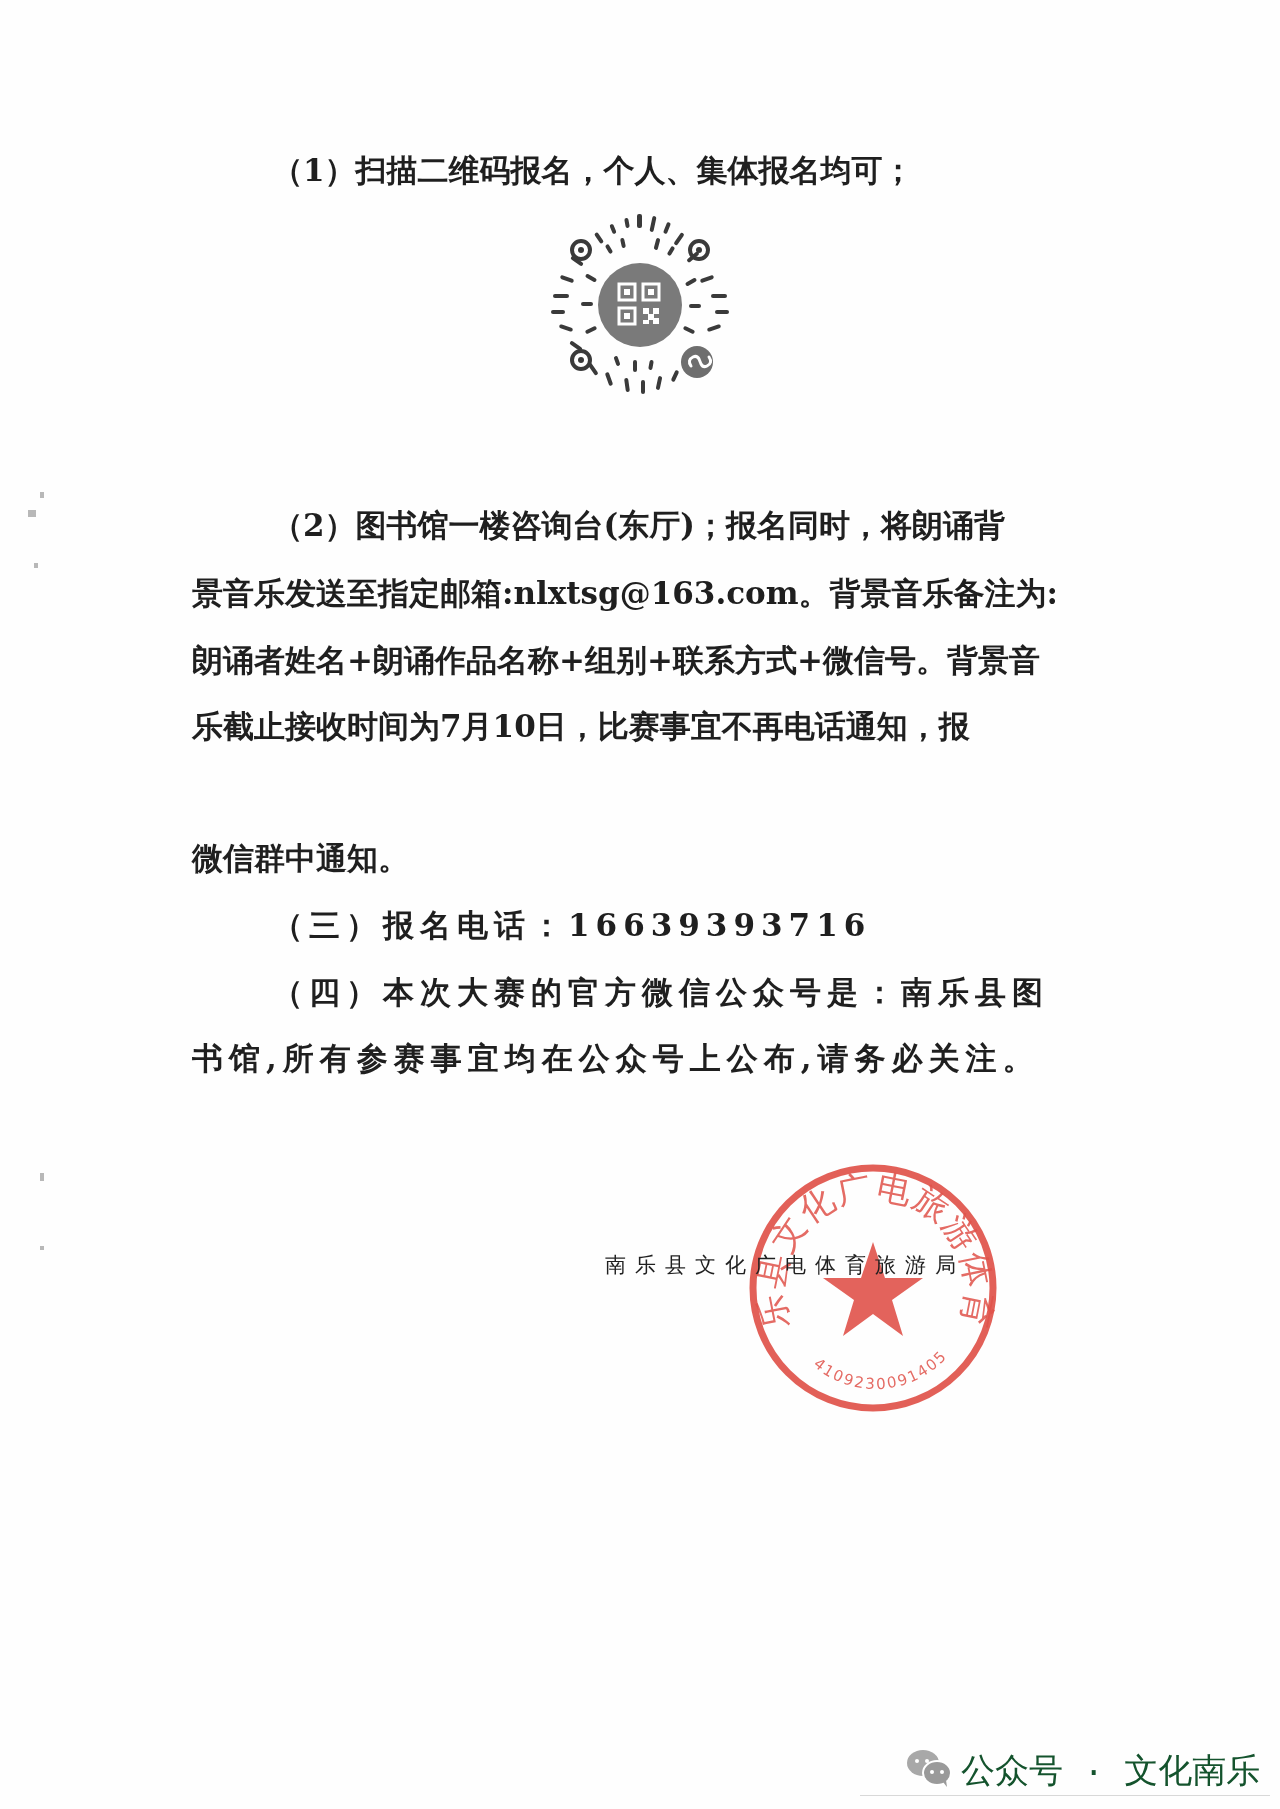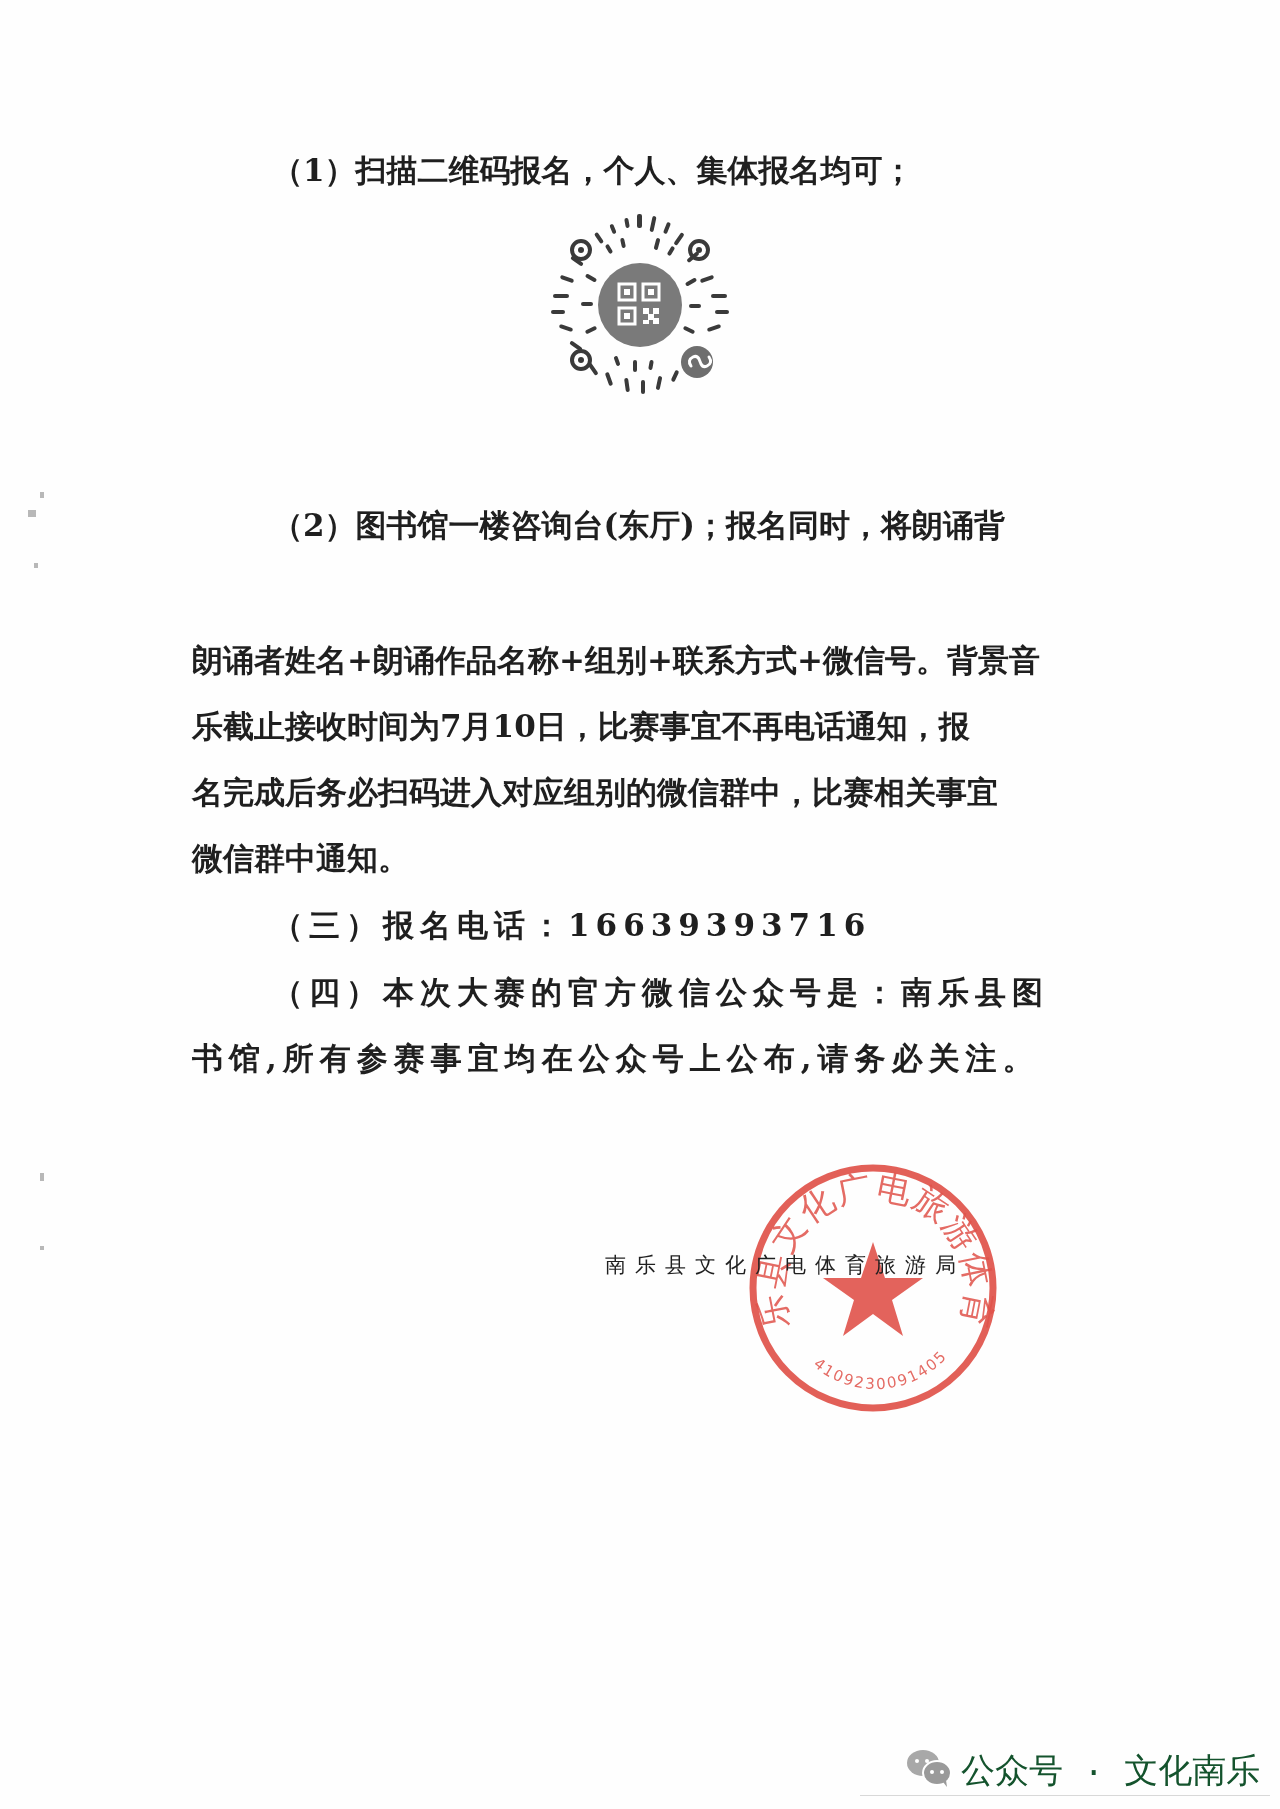--- a/index.html
+++ b/index.html
@@ -95,23 +95,25 @@
       <rect x="103" y="104" width="6" height="6"></rect>
       <rect x="98" y="110" width="6" height="4"></rect>
       <rect x="108" y="108" width="6" height="6"></rect>
     </g>
 
     <circle cx="152" cy="152" r="16" fill="#6e6e6e"></circle>
     <path d="M146 156 q-4 -6 2 -9 q4 -2 6 2 l2 5 q2 4 6 2 q6 -3 2 -9" fill="none" stroke="#ffffff" stroke-width="3" stroke-linecap="round"></path>
   </svg>
 
   <div class="line" style="left:272px;top:505px;">（2）图书馆一楼咨询台(东厅)；报名同时，将朗诵背</div>
+  <div class="line" style="left:192px;top:573px;">
+    <span>景音乐发送至指定邮箱:nlxtsg@163.com。背景音乐备注为:</span>
+  </div>
   <div class="line" style="left:192px;top:640px;">朗诵者姓名+朗诵作品名称+组别+联系方式+微信号。背景音</div>
   <div class="line" style="left:192px;top:706px;">乐截止接收时间为7月10日，比赛事宜不再电话通知，报</div>
-  <div class="line" style="left:192px;top:772px;">名完成后务必扫码进入对应组别的微信群中，比赛相关事宜</div>
   <div class="line" style="left:192px;top:838px;">微信群中通知。</div>
 
   <div class="line spaced" style="left:272px;top:905px;text-align:right;">（三）报名电话：16639393716</div>
 
   <div class="line spaced" style="left:272px;top:972px;">（四）本次大赛的官方微信公众号是：南乐县图</div>
   <div class="line spaced" style="left:192px;top:1038px;">书馆,所有参赛事宜均在公众号上公布,请务必关注。</div>
 
   <svg class="stamp" viewBox="0 0 256 256">
     <defs>
       <path id="arcTop" d="M 40 150 A 92 92 0 1 1 220 150"></path>

